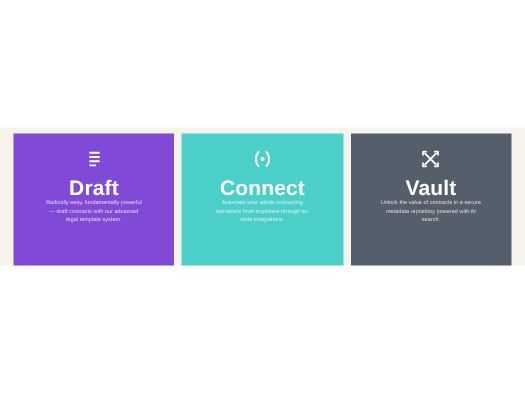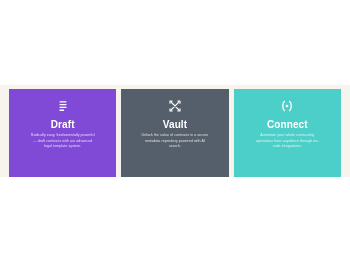--- a/index.html
+++ b/index.html
@@ -64,21 +64,21 @@
     flex: 0 0 auto;
   }
   .card-icon svg {
     display: block;
     width: 16px;
     height: 16px;
   }
 
   .card-title {
     color: #ffffff;
-    font-size: 10px;
+    font-size: 14px;
     font-weight: bold;
     line-height: 10px;
     letter-spacing: 0.1px;
     margin-bottom: 3px;
     white-space: nowrap;
   }
 
   .card-body {
     color: rgba(255, 255, 255, 0.80);
     font-size: 3.6px;
@@ -104,40 +104,40 @@
           <rect x="4.5" y="6.0" width="7" height="1.3" rx="0.5" fill="#ffffff"></rect>
           <rect x="4.5" y="8.8" width="7" height="1.3" rx="0.5" fill="#ffffff"></rect>
           <rect x="4.5" y="11.6" width="4.6" height="1.3" rx="0.5" fill="#ffffff"></rect>
         </svg>
       </span>
       <div class="card-title">Draft</div>
       <div class="card-body">Radically easy, fundamentally powerful — draft contracts with our advanced legal template system.</div>
     </div>
 
 
+    <div class="card" style="background: rgb(76, 207, 200);">
+      <span class="card-icon">
+        <svg viewBox="0 0 16 16" fill="none" xmlns="http://www.w3.org/2000/svg">
+          <path d="M5.4 3.4 C3.2 4.9 3.2 11.1 5.4 12.6" stroke="#ffffff" stroke-width="1.3" stroke-linecap="round" fill="none"></path>
+          <path d="M10.6 3.4 C12.8 4.9 12.8 11.1 10.6 12.6" stroke="#ffffff" stroke-width="1.3" stroke-linecap="round" fill="none"></path>
+          <circle cx="8" cy="8" r="1.35" fill="#ffffff"></circle>
+        </svg>
+      </span>
+      <div class="card-title">Connect</div>
+      <div class="card-body">Automate your whole contracting operations from anywhere through no-code integrations.</div>
+    </div>
+
     <div class="card" style="background: rgb(85, 94, 107);">
       <span class="card-icon">
         <svg viewBox="0 0 16 16" fill="none" xmlns="http://www.w3.org/2000/svg">
           <path d="M4.4 4.4 L11.6 11.6 M11.6 4.4 L4.4 11.6" stroke="#ffffff" stroke-width="1.3" stroke-linecap="round"></path>
           <path d="M3.0 5.2 V3.1 H5.1" stroke="#ffffff" stroke-width="1.15" stroke-linecap="round" stroke-linejoin="round"></path>
           <path d="M10.9 3.1 H13.0 V5.2" stroke="#ffffff" stroke-width="1.15" stroke-linecap="round" stroke-linejoin="round"></path>
           <path d="M13.0 10.8 V12.9 H10.9" stroke="#ffffff" stroke-width="1.15" stroke-linecap="round" stroke-linejoin="round"></path>
           <path d="M5.1 12.9 H3.0 V10.8" stroke="#ffffff" stroke-width="1.15" stroke-linecap="round" stroke-linejoin="round"></path>
         </svg>
       </span>
       <div class="card-title">Vault</div>
       <div class="card-body">Unlock the value of contracts in a secure metadata repository powered with AI search.</div>
     </div>
 
-    <div class="card" style="background: rgb(76, 207, 200);">
-      <span class="card-icon">
-        <svg viewBox="0 0 16 16" fill="none" xmlns="http://www.w3.org/2000/svg">
-          <path d="M5.4 3.4 C3.2 4.9 3.2 11.1 5.4 12.6" stroke="#ffffff" stroke-width="1.3" stroke-linecap="round" fill="none"></path>
-          <path d="M10.6 3.4 C12.8 4.9 12.8 11.1 10.6 12.6" stroke="#ffffff" stroke-width="1.3" stroke-linecap="round" fill="none"></path>
-          <circle cx="8" cy="8" r="1.35" fill="#ffffff"></circle>
-        </svg>
-      </span>
-      <div class="card-title">Connect</div>
-      <div class="card-body">Automate your whole contracting operations from anywhere through no-code integrations.</div>
-    </div>
-
   </div>
 </div>
 
 </body></html>

